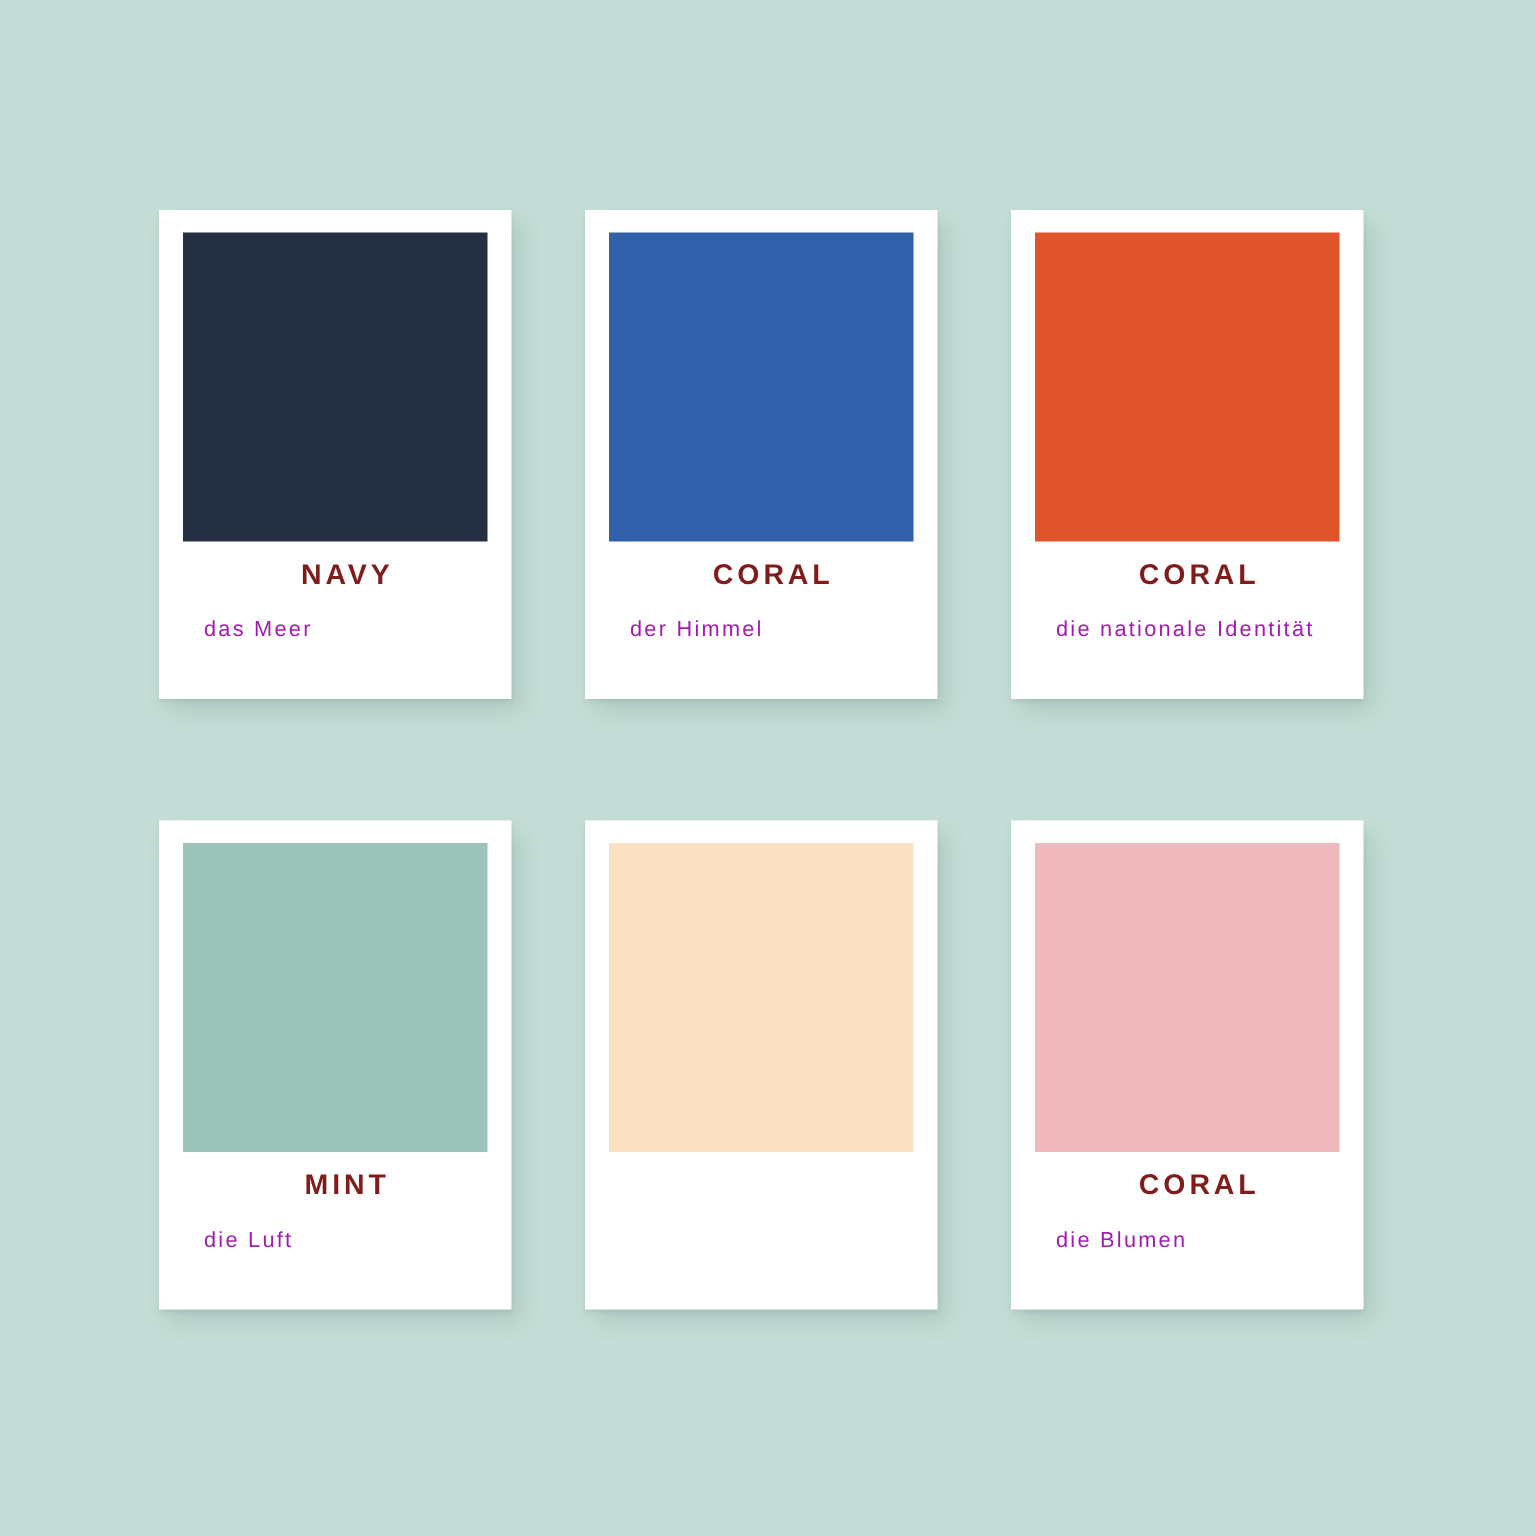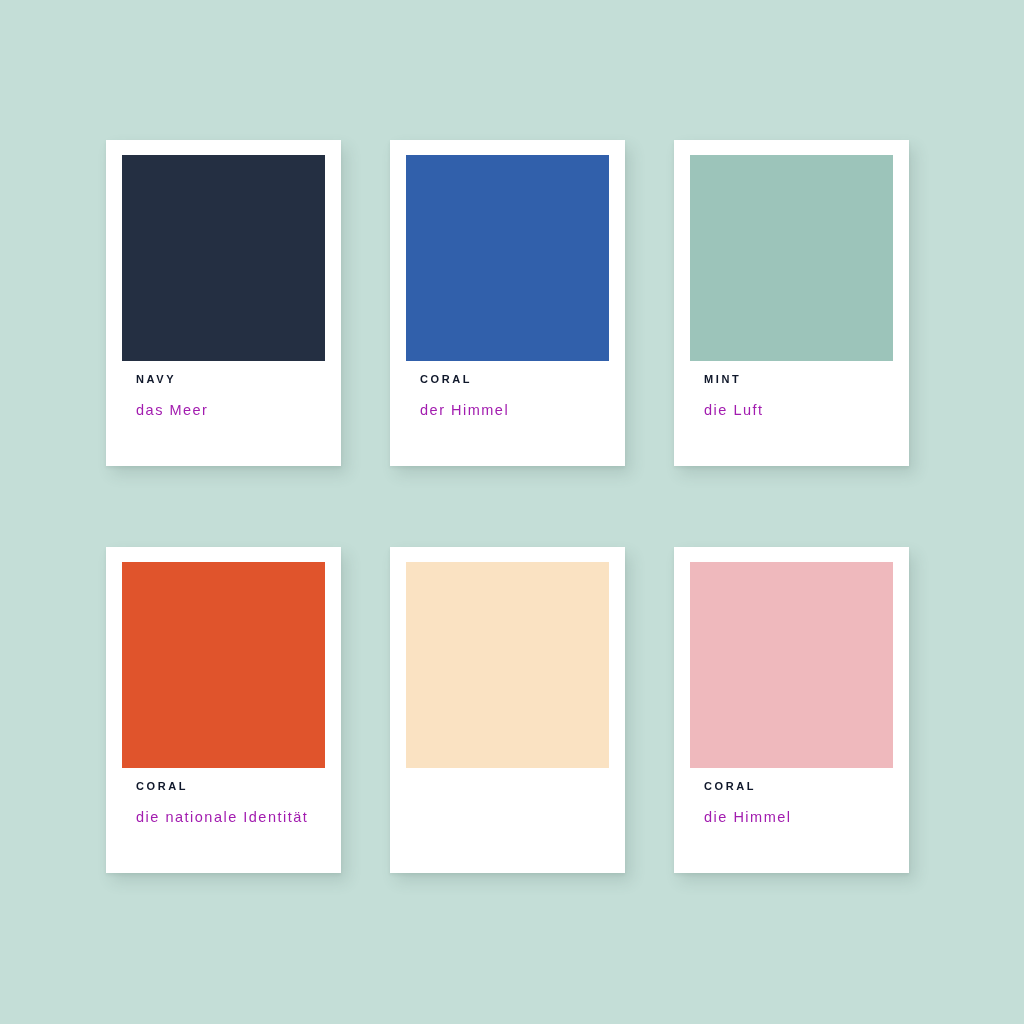--- a/index.html
+++ b/index.html
@@ -54,27 +54,28 @@
   }
 
   .caption {
     position: absolute;
     left: 30px;
     top: 233px;
     right: 14px;
   }
 
   .card-title {
-    font-size: 11px;
+    font-size: 19px;
     font-weight: bold;
     letter-spacing: 2.6px;
-    color: #0f172a;
+    color: #7f1d1d;
     line-height: 1.2;
     margin: 0;
     white-space: nowrap;
+    text-align: center;
   }
 
   .card-desc {
     font-size: 14.5px;
     font-weight: normal;
     letter-spacing: 1.5px;
     color: #a21caf;
     line-height: 1.45;
     margin: 14px 0 0 0;
   }
@@ -95,41 +96,41 @@
 
     <div class="card">
       <div class="swatch" style="background: rgb(49, 96, 171);"></div>
       <div class="caption">
         <p class="card-title">CORAL</p>
         <p class="card-desc">der Himmel</p>
       </div>
     </div>
 
     <div class="card">
+      <div class="swatch" style="background: rgb(224, 84, 44);"></div>
+      <div class="caption">
+        <p class="card-title">CORAL</p>
+        <p class="card-desc">die nationale Identität</p>
+      </div>
+    </div>
+
+    <div class="card">
       <div class="swatch" style="background: rgb(156, 196, 186);"></div>
       <div class="caption">
         <p class="card-title">MINT</p>
         <p class="card-desc">die Luft</p>
-      </div>
-    </div>
-
-    <div class="card">
-      <div class="swatch" style="background: rgb(224, 84, 44);"></div>
-      <div class="caption">
-        <p class="card-title">CORAL</p>
-        <p class="card-desc">die nationale Identität</p>
       </div>
     </div>
 
     <div class="card">
       <div class="swatch" style="background: rgb(250, 226, 194);"></div>
     </div>
 
     <div class="card">
       <div class="swatch" style="background: rgb(239, 185, 189);"></div>
       <div class="caption">
         <p class="card-title">CORAL</p>
-        <p class="card-desc">die Himmel</p>
+        <p class="card-desc">die Blumen</p>
       </div>
     </div>
 
   </div>
 </div>
 
 </body></html>

